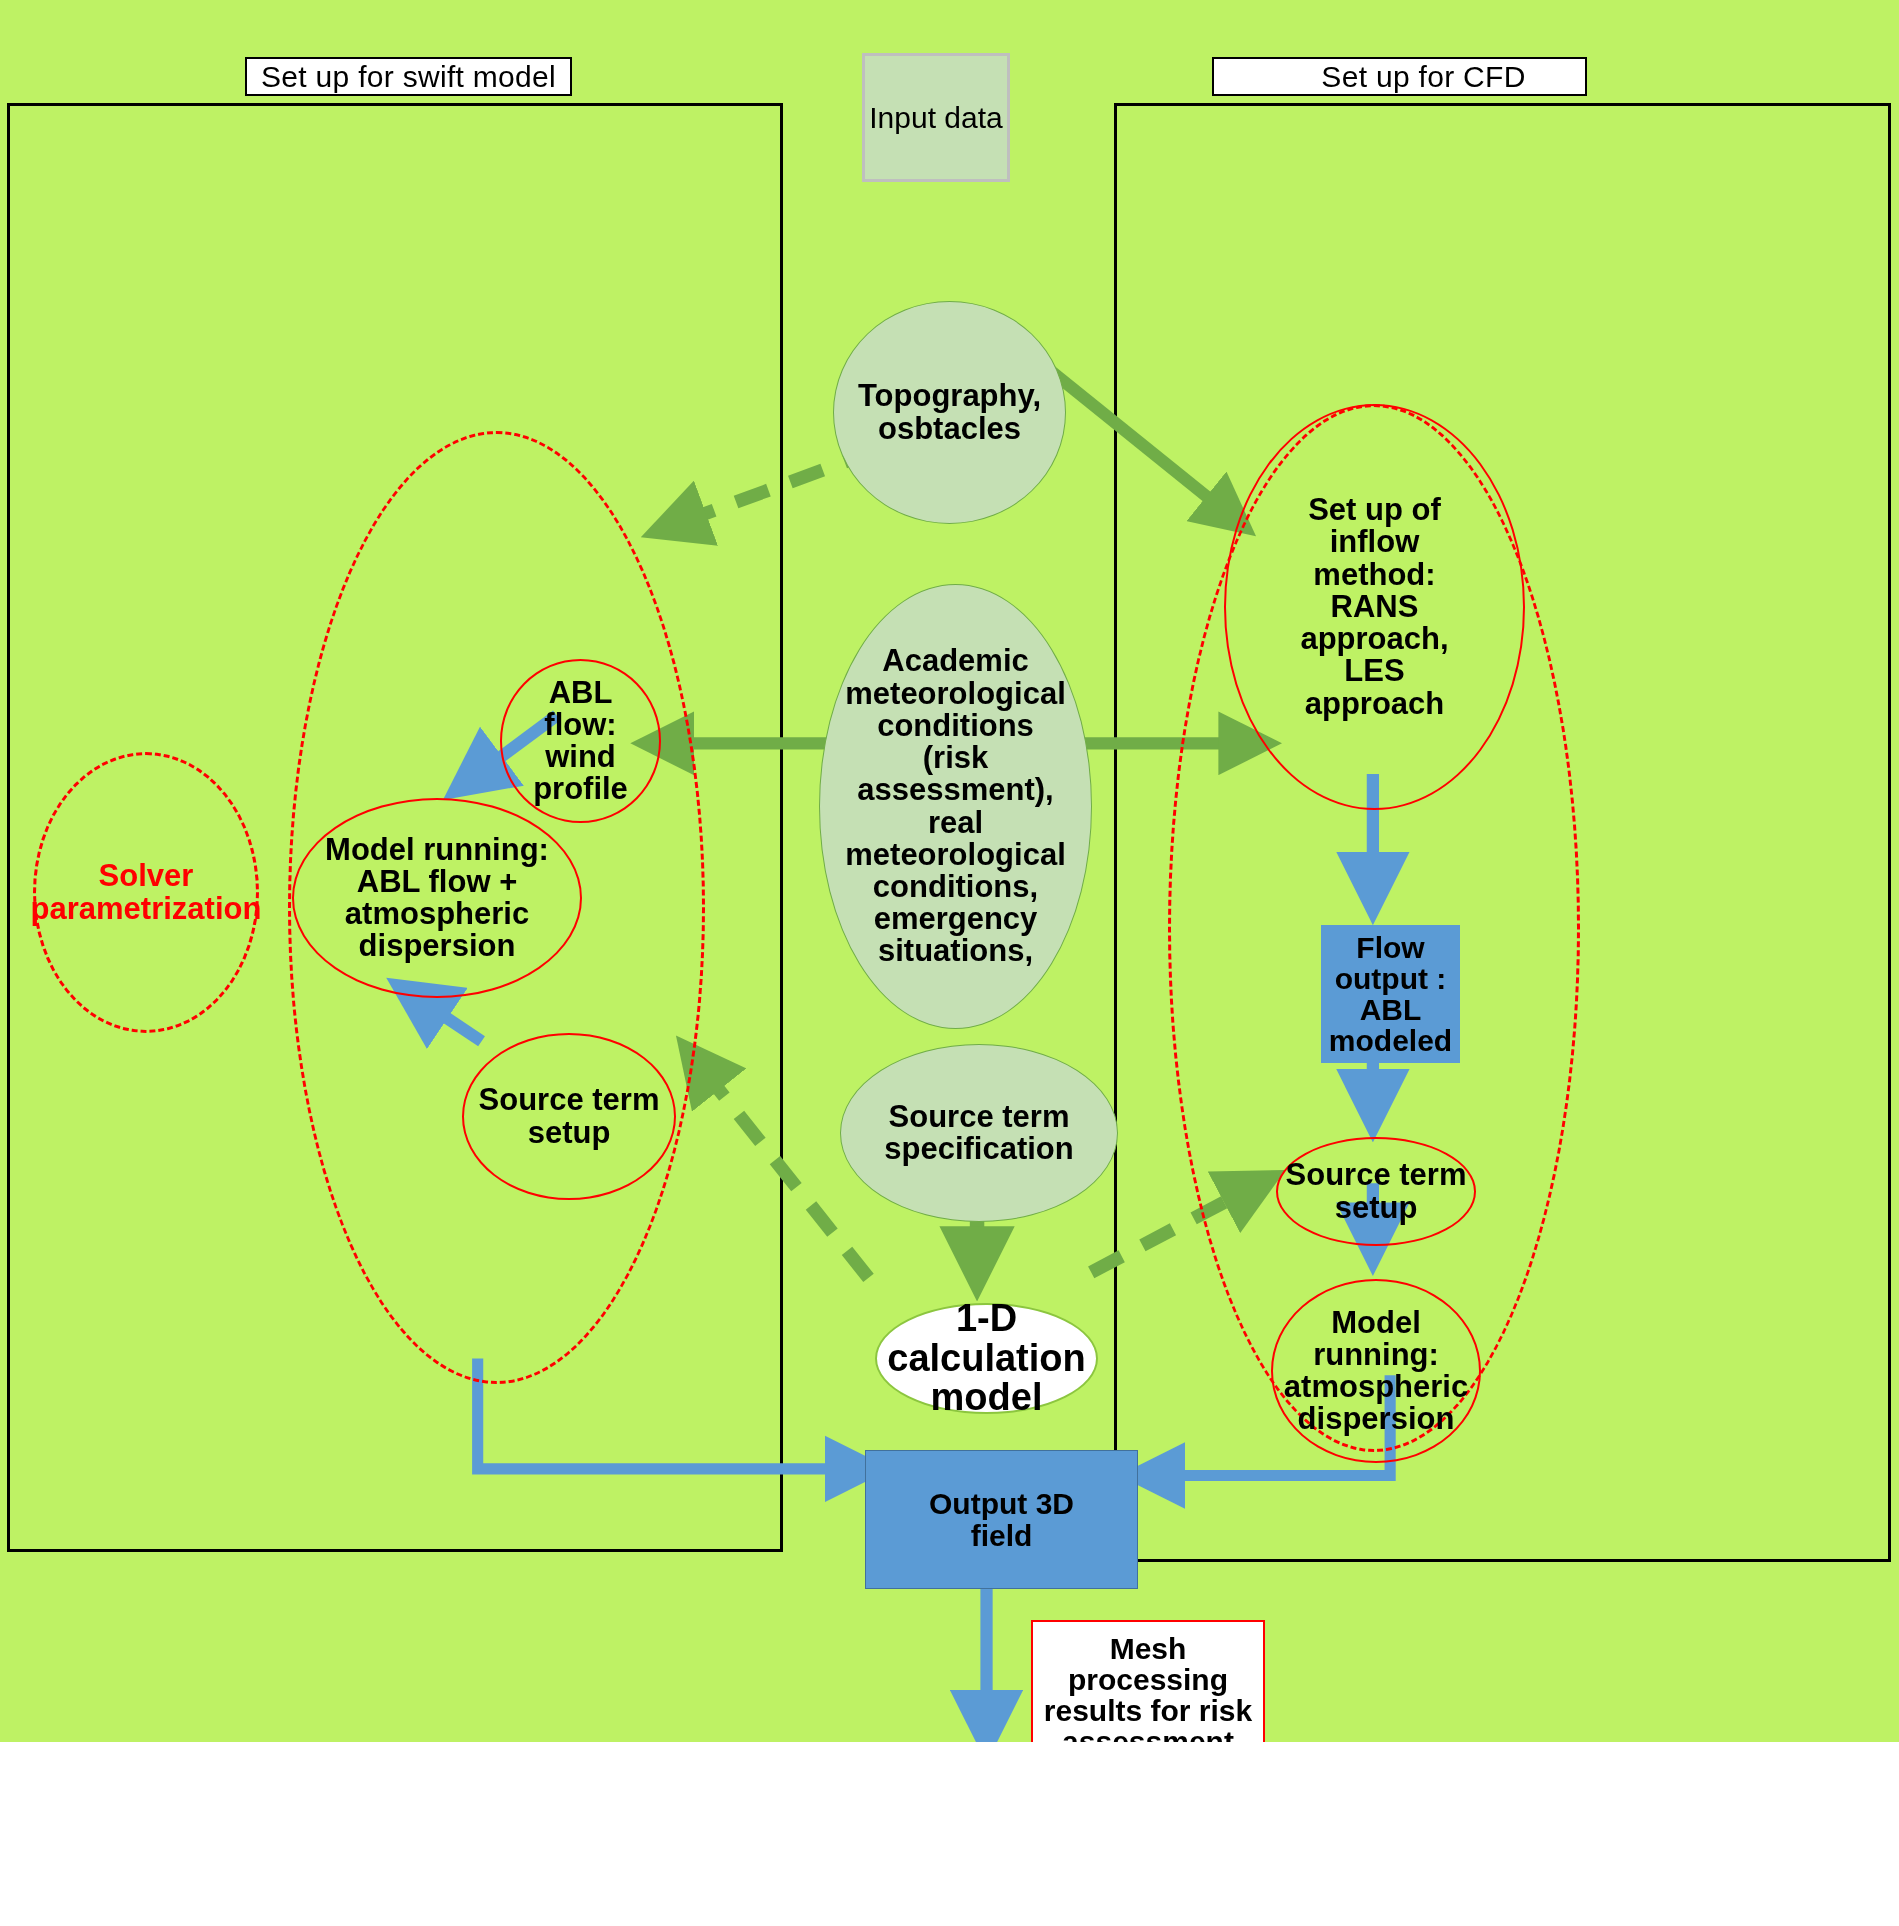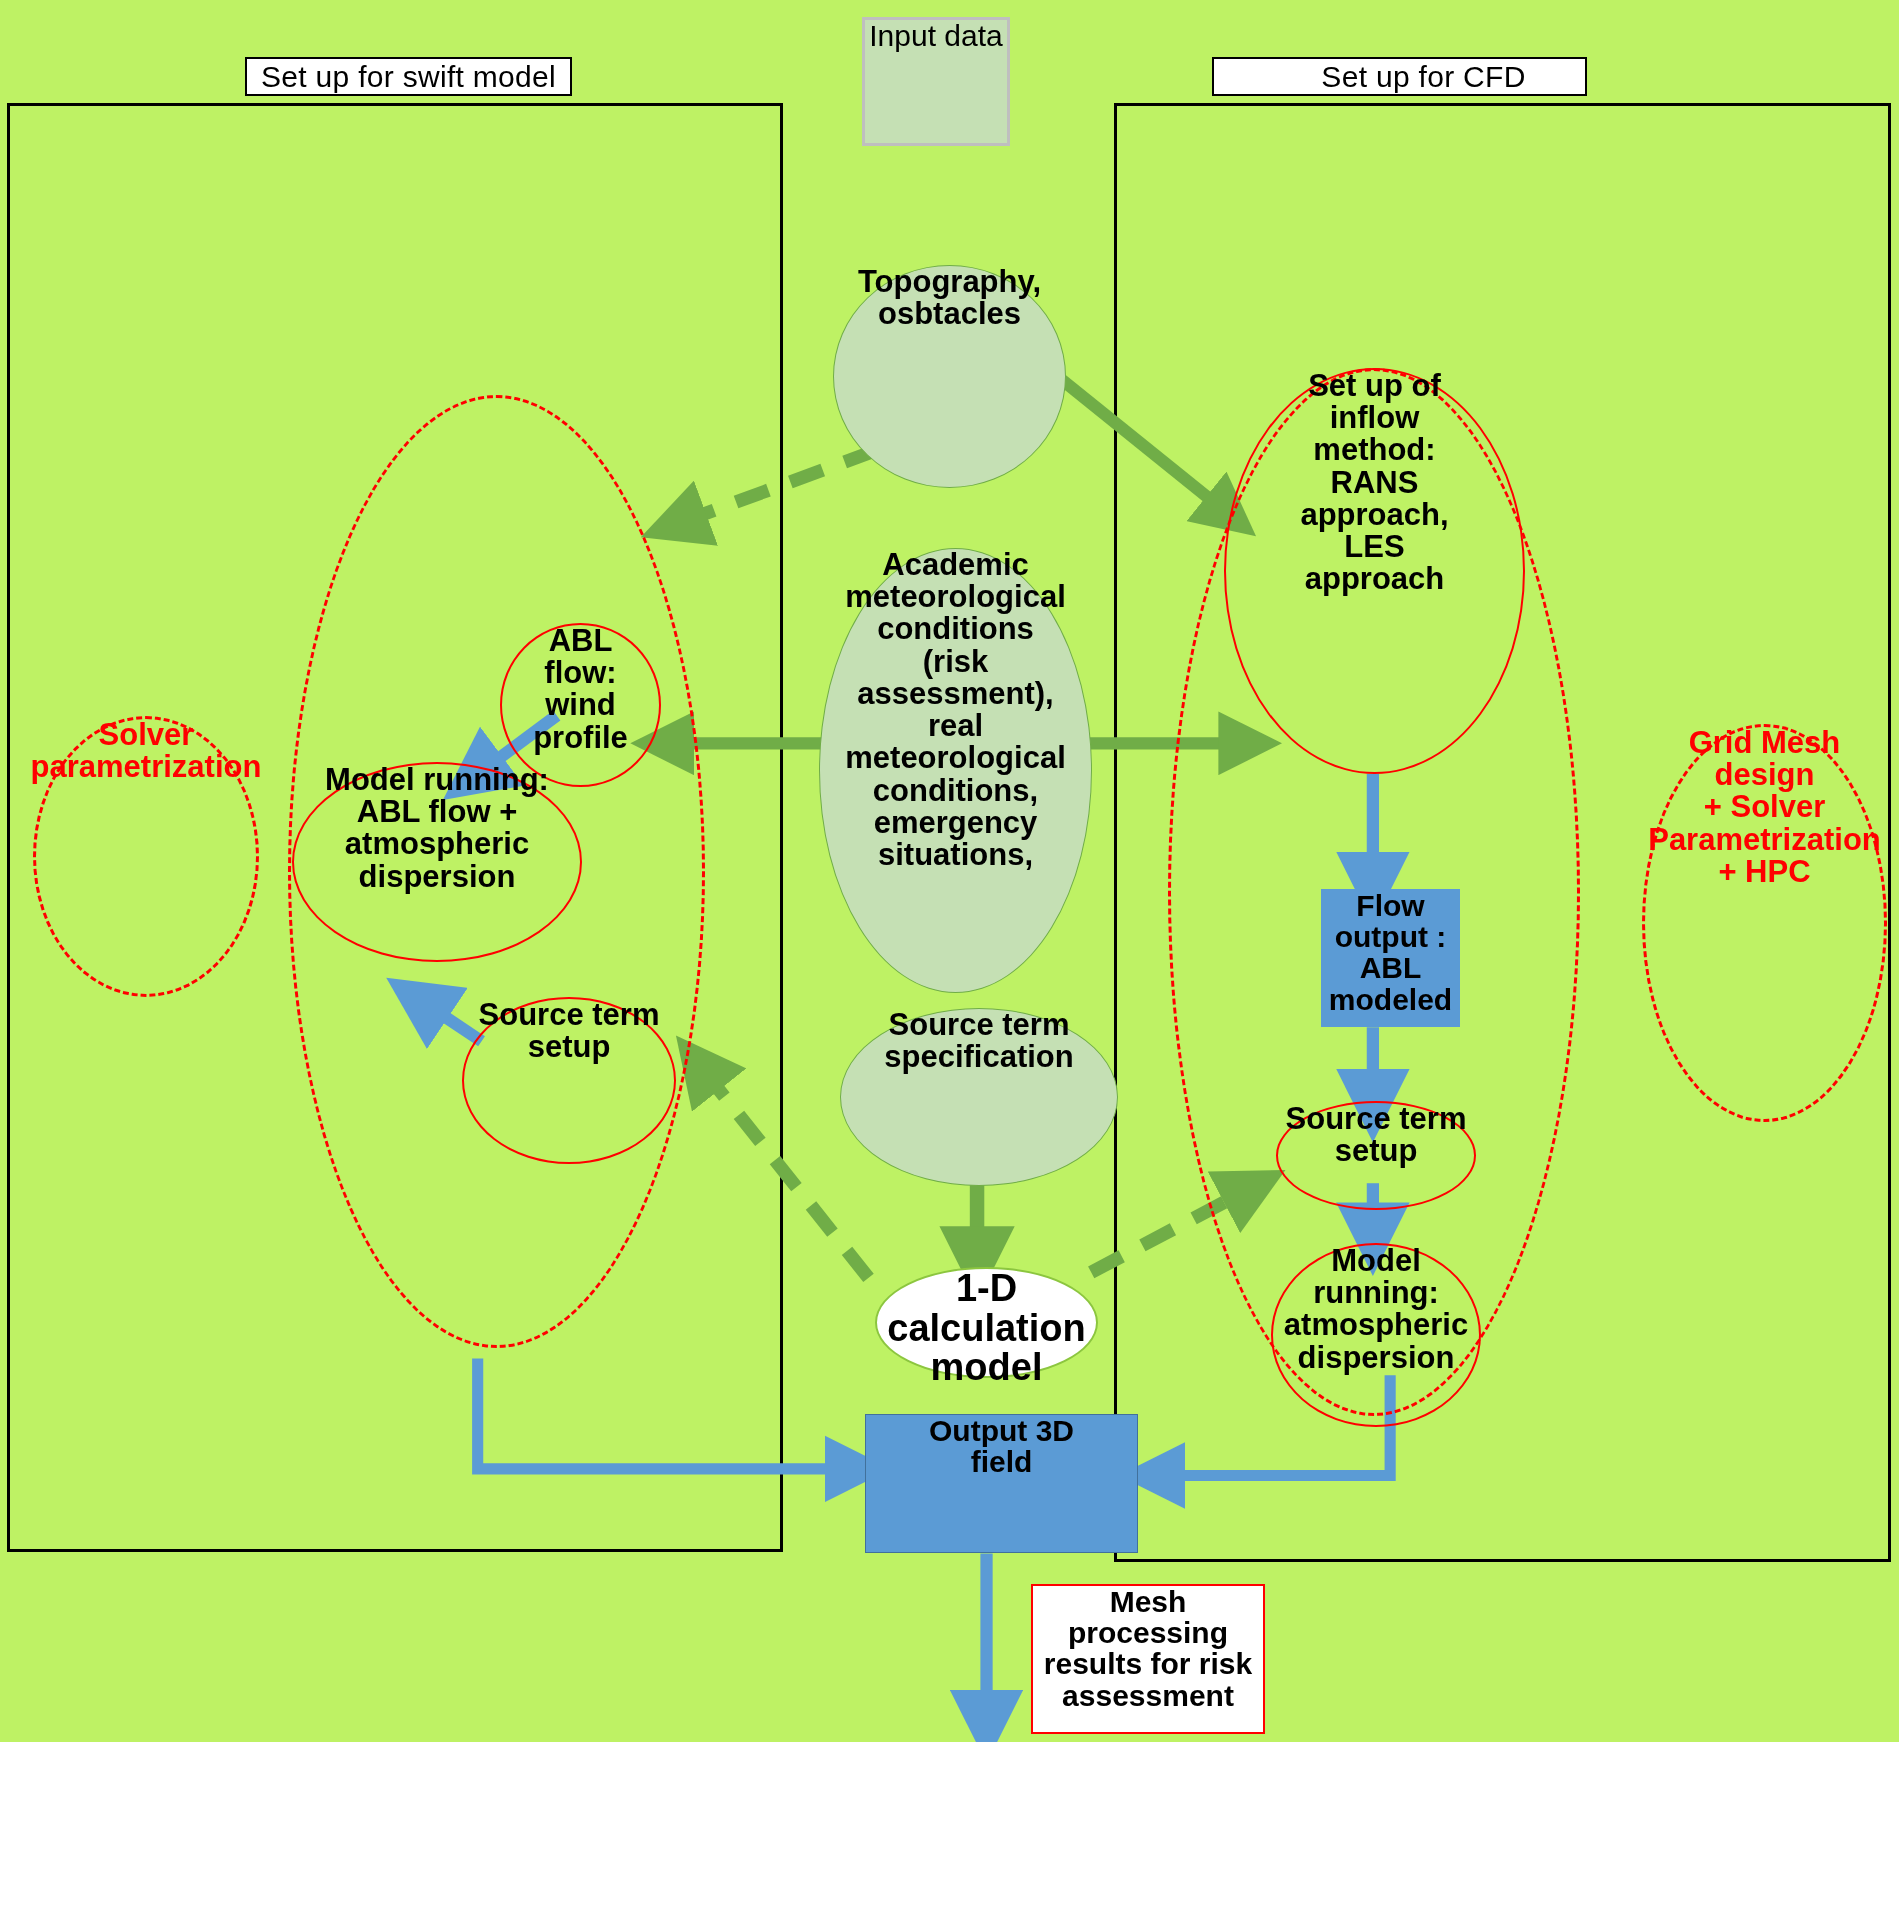--- a/index.html
+++ b/index.html
@@ -1,19 +1,19 @@
 <!DOCTYPE html>
 <html style="font-size:9px"><head>
 <meta charset="utf-8">
 <style>
   html,body{margin:0;padding:0;background:#ffffff;}
   body{font-family:"Liberation Sans", sans-serif;}
   #stage{position:relative;width:1899px;height:1742px;background:#bef264;overflow:hidden;}
   svg.layer{position:absolute;left:0;top:0;width:1899px;height:1926px;pointer-events:none;}
-  .node{position:absolute;display:flex;align-items:flex-start;justify-content:center;text-align:center;box-sizing:border-box;}
+  .node{position:absolute;display:flex;align-items:center;justify-content:center;text-align:center;box-sizing:border-box;margin-top:36px;}
   .node .txt{white-space:pre-line;line-height:1.04;}
 
   
   .panel{position:absolute;border:3.3px solid #000;background:transparent;}
   .panel-label{position:absolute;border:2.8px solid #000;background:#fff;
                display:flex;align-items:center;justify-content:center;
                font-size:30px;color:#000;font-weight:400;letter-spacing:0.3px;}
 
   
   .inputbox{background:#C5E0B4;border:3.9px solid #BFBFBF;font-size:30px;color:#000;font-weight:400;}
@@ -96,27 +96,20 @@
 
   <div class="node reddash" style="left:33px;top:716px;width:226px;height:281px;">
     <span class="txt">Solver
 parametrization</span>
   </div>
 
   <div class="node reddash" style="left:288px;top:395px;width:417px;height:953px;"></div>
 
   <div class="node reddash" style="left:1168px;top:368px;width:412px;height:1048px;"></div>
 
-  <div class="node reddash" style="left:1642px;top:724px;width:245px;height:398px;">
-    <span class="txt">Grid Mesh
-design
-+ Solver
-Parametrization
-+ HPC</span>
-  </div>
 
   <div class="node inputbox" style="left:862px;top:16.7px;width:148px;height:129px;">
     <span class="txt">Input data</span>
   </div>
 
   <div class="node greenell" style="left:833px;top:265px;width:233px;height:223px;">
     <span class="txt">Topography,
 osbtacles</span>
   </div>
 

